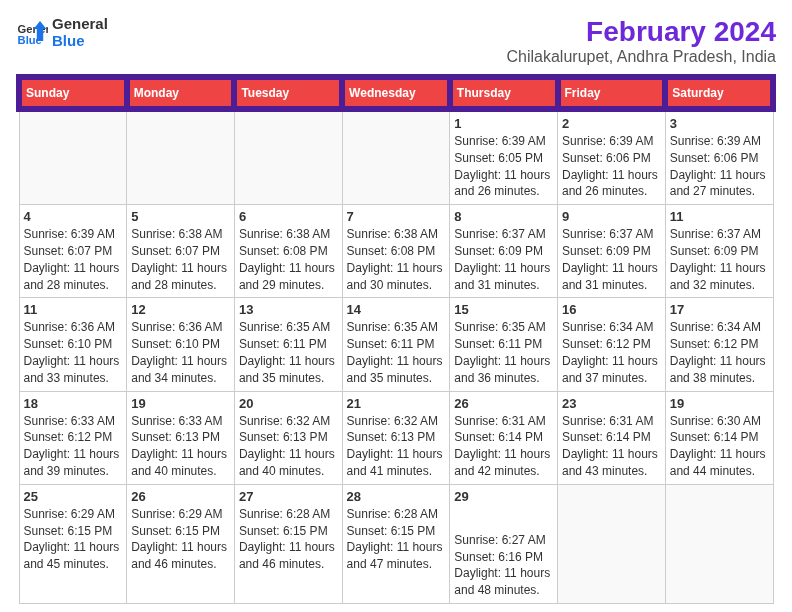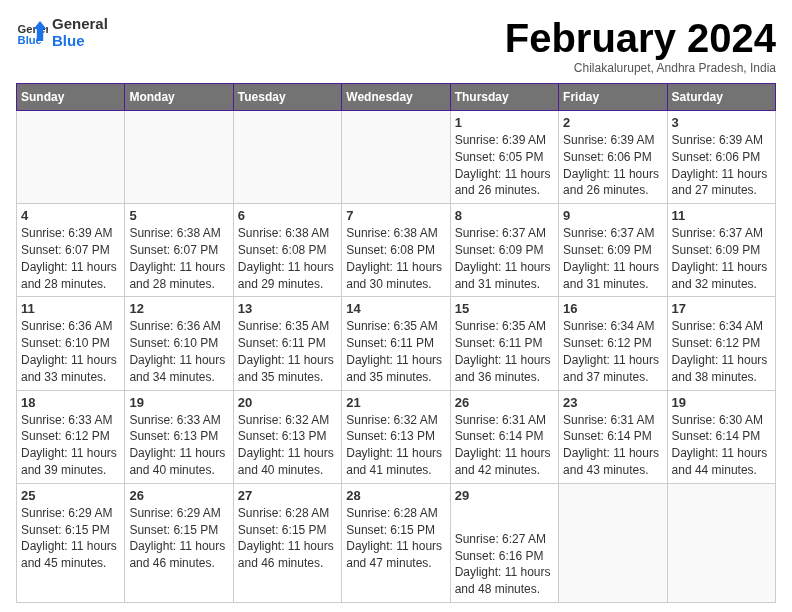--- a/index.html
+++ b/index.html
@@ -22,41 +22,41 @@
       gap: 4px;
     }
     .logo-icon {
       width: 32px;
       height: 32px;
     }
     .title-block {
       text-align: right;
     }
     .month-title {
-      font-size: 40px;
+      font-size: 28px;
       font-weight: bold;
-      color: #000000;
+      color: #6d28d9;
     }
     .location-title {
-      font-size: 12px;
+      font-size: 16px;
       color: #555;
     }
     table {
       width: 100%;
       border-collapse: collapse;
       table-layout: fixed;
     }
     th {
-      background-color: #737373;
+      background-color: #ef4444;
       color: #fff;
       font-size: 12px;
       font-weight: bold;
       padding: 6px 4px;
       text-align: left;
-      border: 1px solid #4c1d95;
+      border: 6px solid #4c1d95;
     }
     td {
       border: 1px solid #ccc;
       vertical-align: top;
       padding: 4px;
       font-size: 10px;
       color: #333;
       height: 80px;
       background: #fff;
     }

